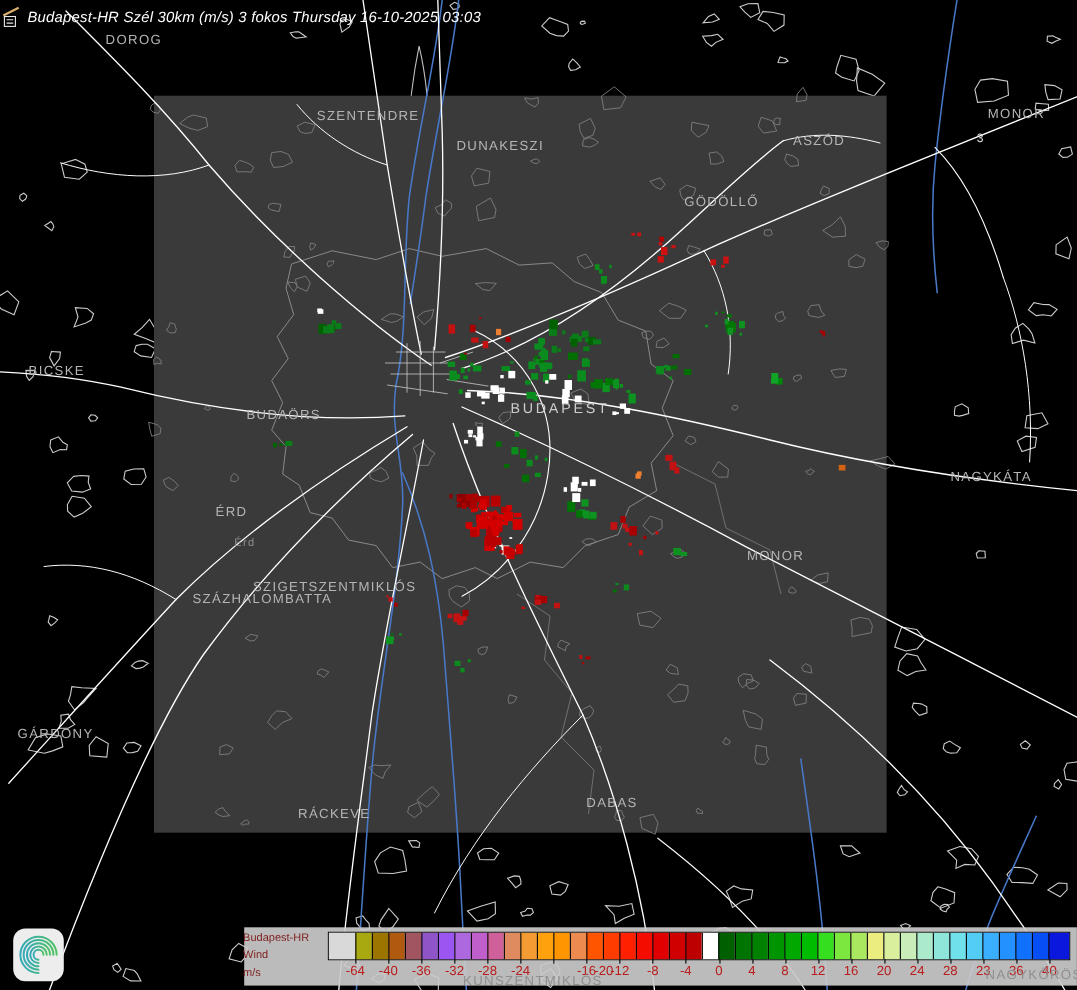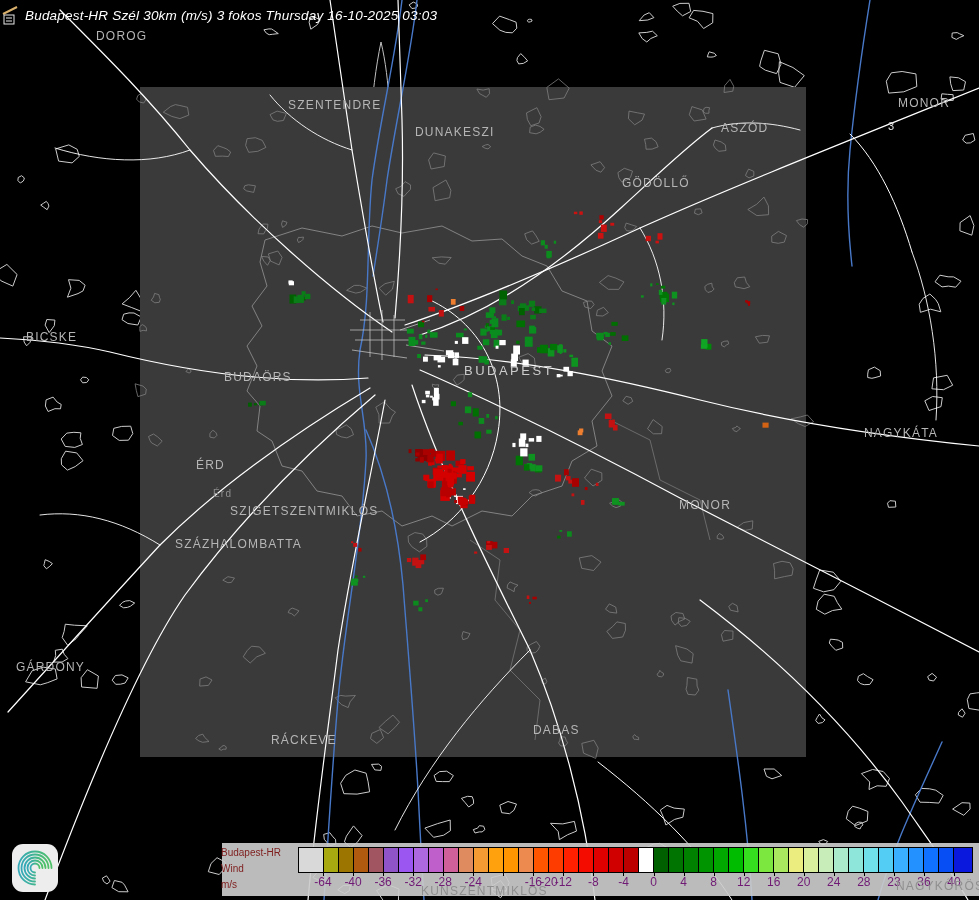--- a/index.html
+++ b/index.html
@@ -18,21 +18,21 @@
   #legend-panel{position:absolute;left:222px;top:843px;width:757px;height:53px;
                 background:rgba(203,203,203,0.92);z-index:3;}
   .legend-title-line{position:absolute;left:-1px;width:78px;text-align:left;color:#7f1d1d;
                      font-size:10px;line-height:15px;}
   #legend-line1{top:2px;} #legend-line2{top:18px;} #legend-line3{top:34px;}
   #legend-bar{position:absolute;left:76px;top:4px;width:675px;height:26px;display:flex;
               border:1px solid #000;box-sizing:border-box;background:#fff;}
   .legend-cell{height:100%;border-left:1px solid #000;}
   .legend-cell:first-child{border-left:none;}
   #legend-ticks{position:absolute;left:0;top:0;width:100%;height:100%;}
-  .legend-ticklabel{position:absolute;top:32px;transform:translateX(-50%);font-size:12px;color:#701a75;}
+  .legend-ticklabel{position:absolute;top:32px;transform:translateX(-50%);font-size:12px;color:#b91c1c;}
   .legend-tickmark{position:absolute;top:29px;width:1px;height:4px;background:#000;}
 </style>
 </head>
 <body>
 
 <div id="app">
 
   <svg id="map-svg" width="979" height="900" viewBox="0 0 979 900">
     <rect id="map-bg" x="0" y="0" width="979" height="900" fill="#000000"></rect>
 
@@ -579,21 +579,21 @@
       <div class="city-label" style="left: 898px; top: 96px;">MONOR</div>
       <div class="city-label" style="left: 622px; top: 176px;">GÖDÖLLŐ</div>
       <div class="city-label" style="left: 888px; top: 120px; font-size: 11px; color: rgb(224, 224, 224);">3</div>
       <div class="city-label" style="left: 26px; top: 330px;">BICSKE</div>
       <div class="city-label" style="left: 224px; top: 370px;">BUDAÖRS</div>
       <div class="city-label" style="left: 464px; top: 363px; font-size: 13px; color: rgb(204, 204, 204); letter-spacing: 2.5px;">BUDAPEST</div>
       <div class="city-label" style="left: 864px; top: 426px;">NAGYKÁTA</div>
       <div class="city-label" style="left: 196px; top: 458px;">ÉRD</div>
       <div class="city-label" style="left: 213px; top: 488px; font-size: 10px; color: rgb(143, 143, 143);">Érd</div>
       <div class="city-label" style="left: 679px; top: 498px;">MONOR</div>
-      <div class="city-label" style="left: 230px; top: 504px;">SZIGETSZENTMIKLÓS</div>
+      <div class="city-label" style="left: 230px; top: 526px;">SZIGETSZENTMIKLÓS</div>
       <div class="city-label" style="left: 175px; top: 537px;">SZÁZHALOMBATTA</div>
       <div class="city-label" style="left: 16px; top: 660px;">GÁRDONY</div>
       <div class="city-label" style="left: 271px; top: 733px;">RÁCKEVE</div>
       <div class="city-label" style="left: 533px; top: 723px;">DABAS</div>
       <div class="city-label" style="left: 421px; top: 884px; color: rgb(143, 143, 143);">KUNSZENTMIKLÓS</div>
       <div class="city-label" style="left: 896px; top: 879px; color: rgb(143, 143, 143);">NAGYKŐRÖS</div>
     </div>
 
   <div id="title-bar">
     <svg width="18" height="22" viewBox="0 0 18 22">

